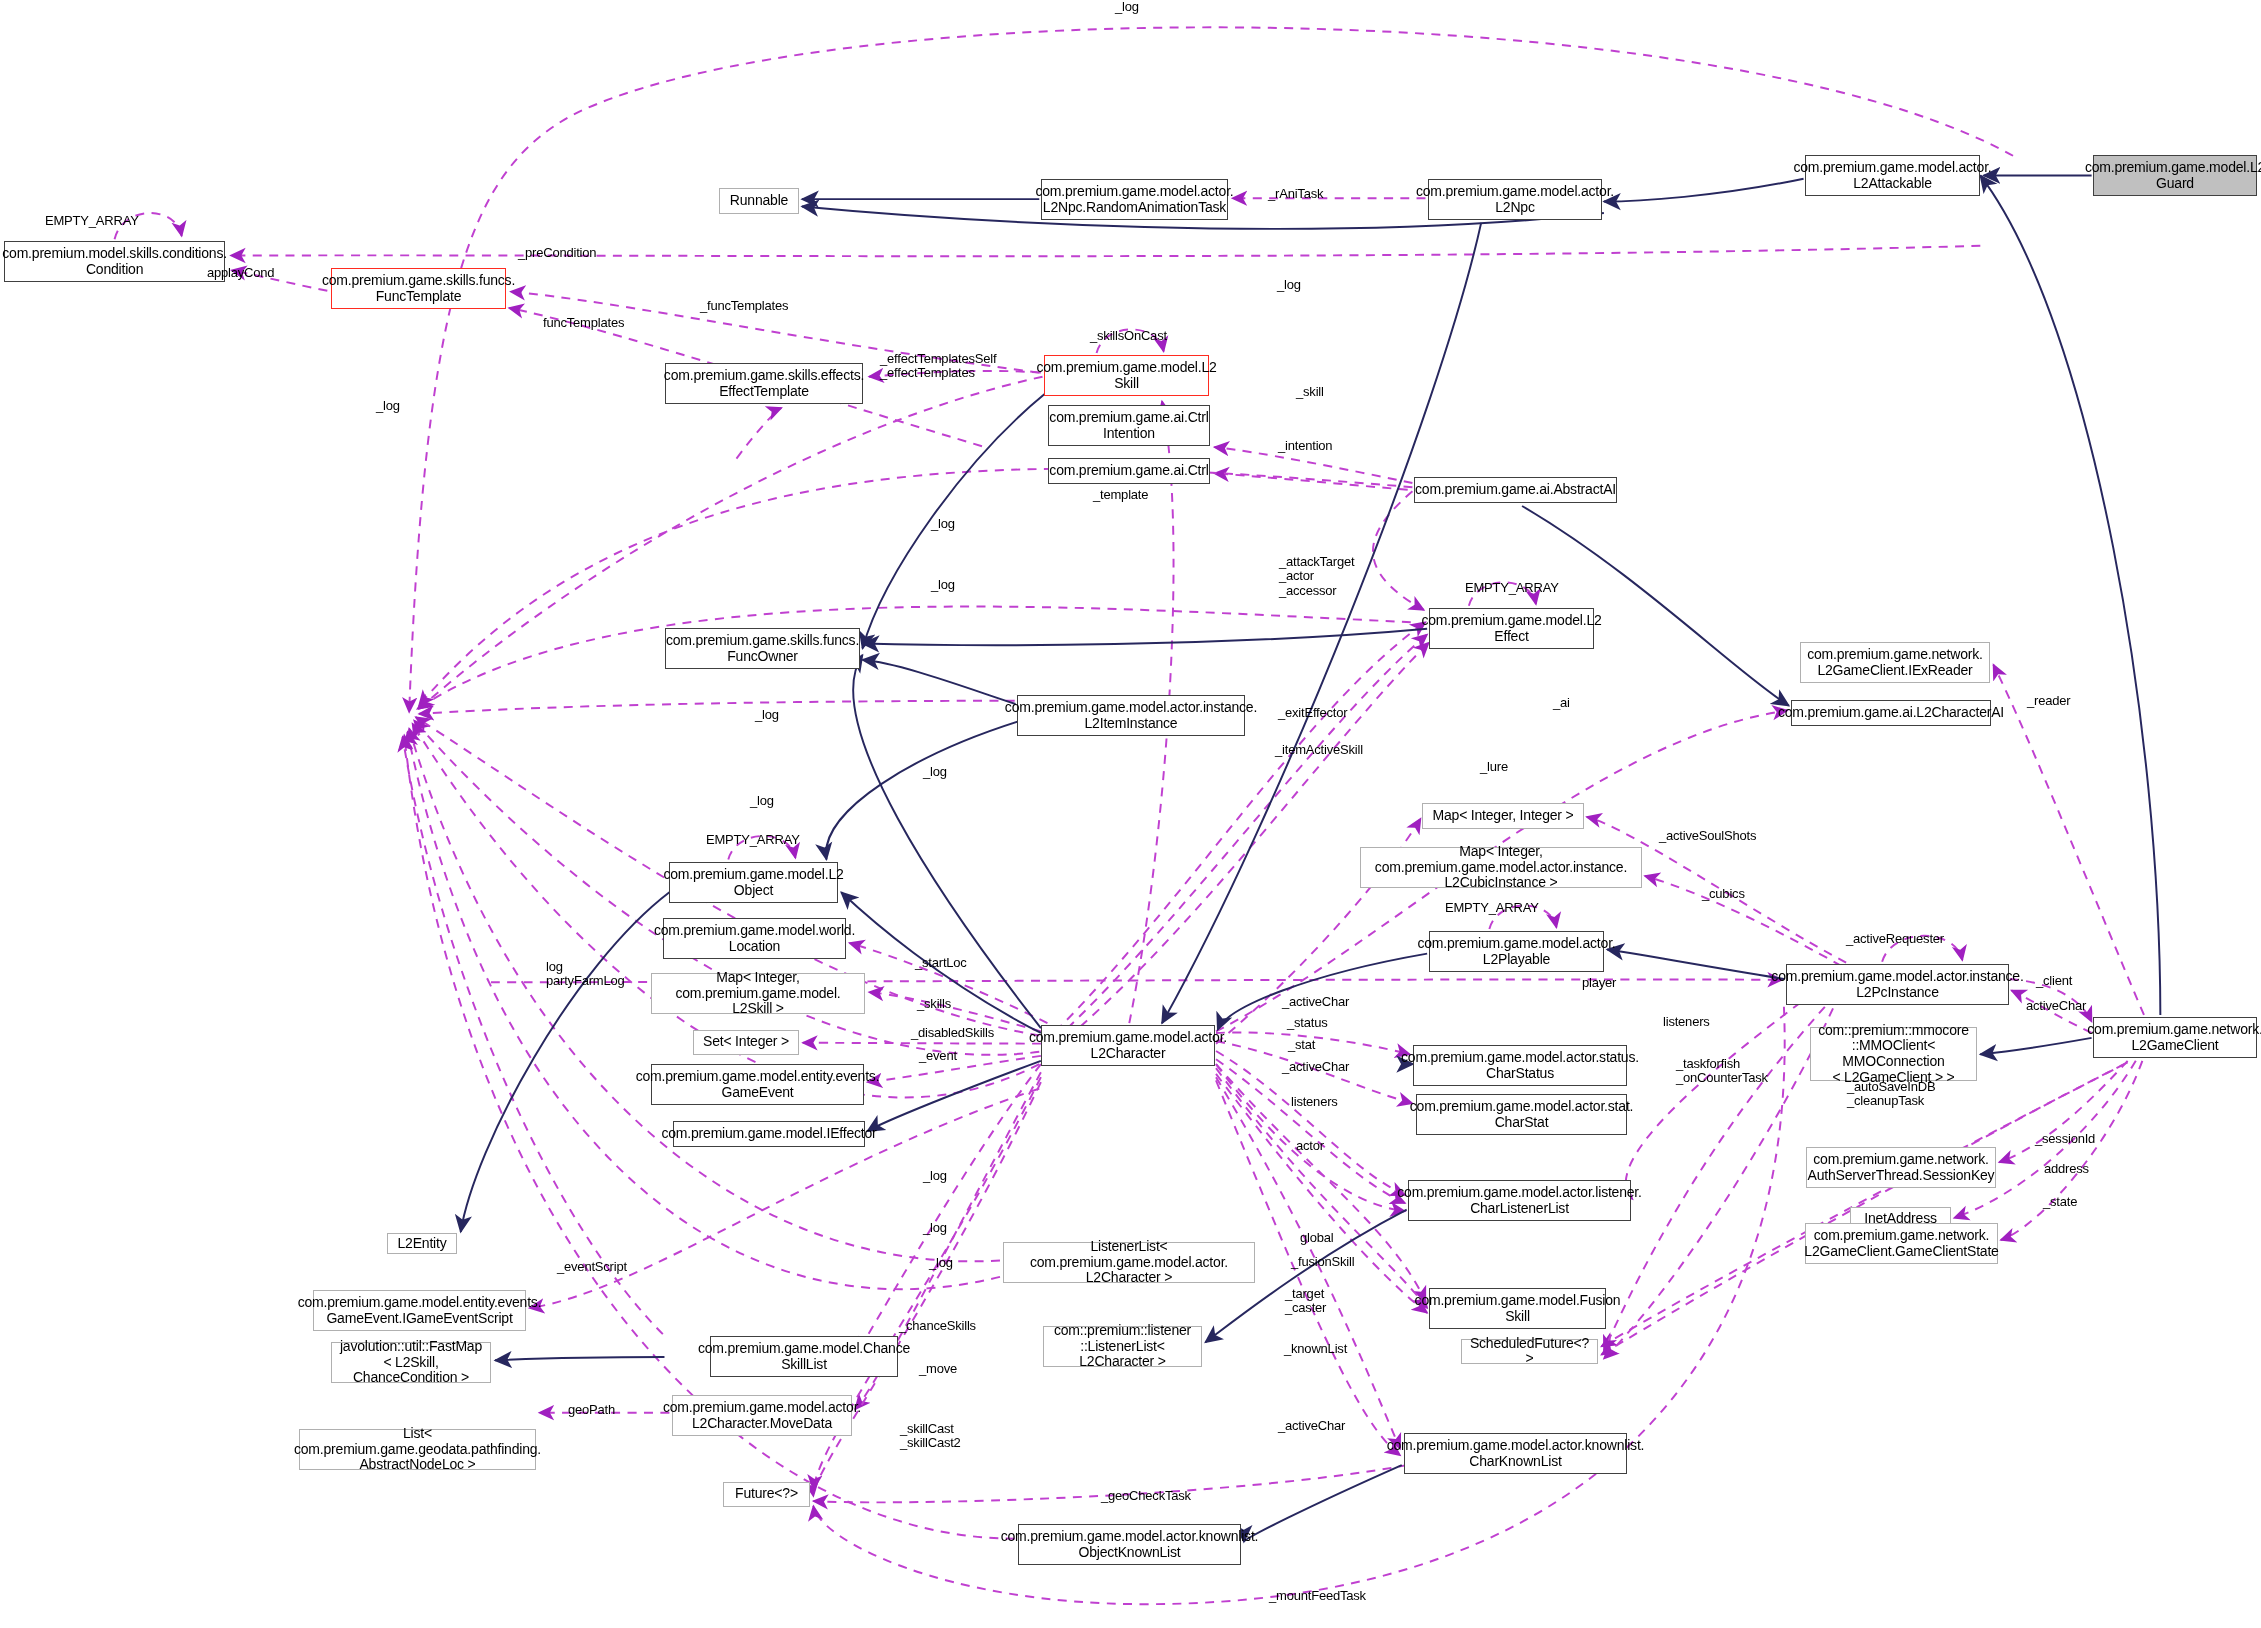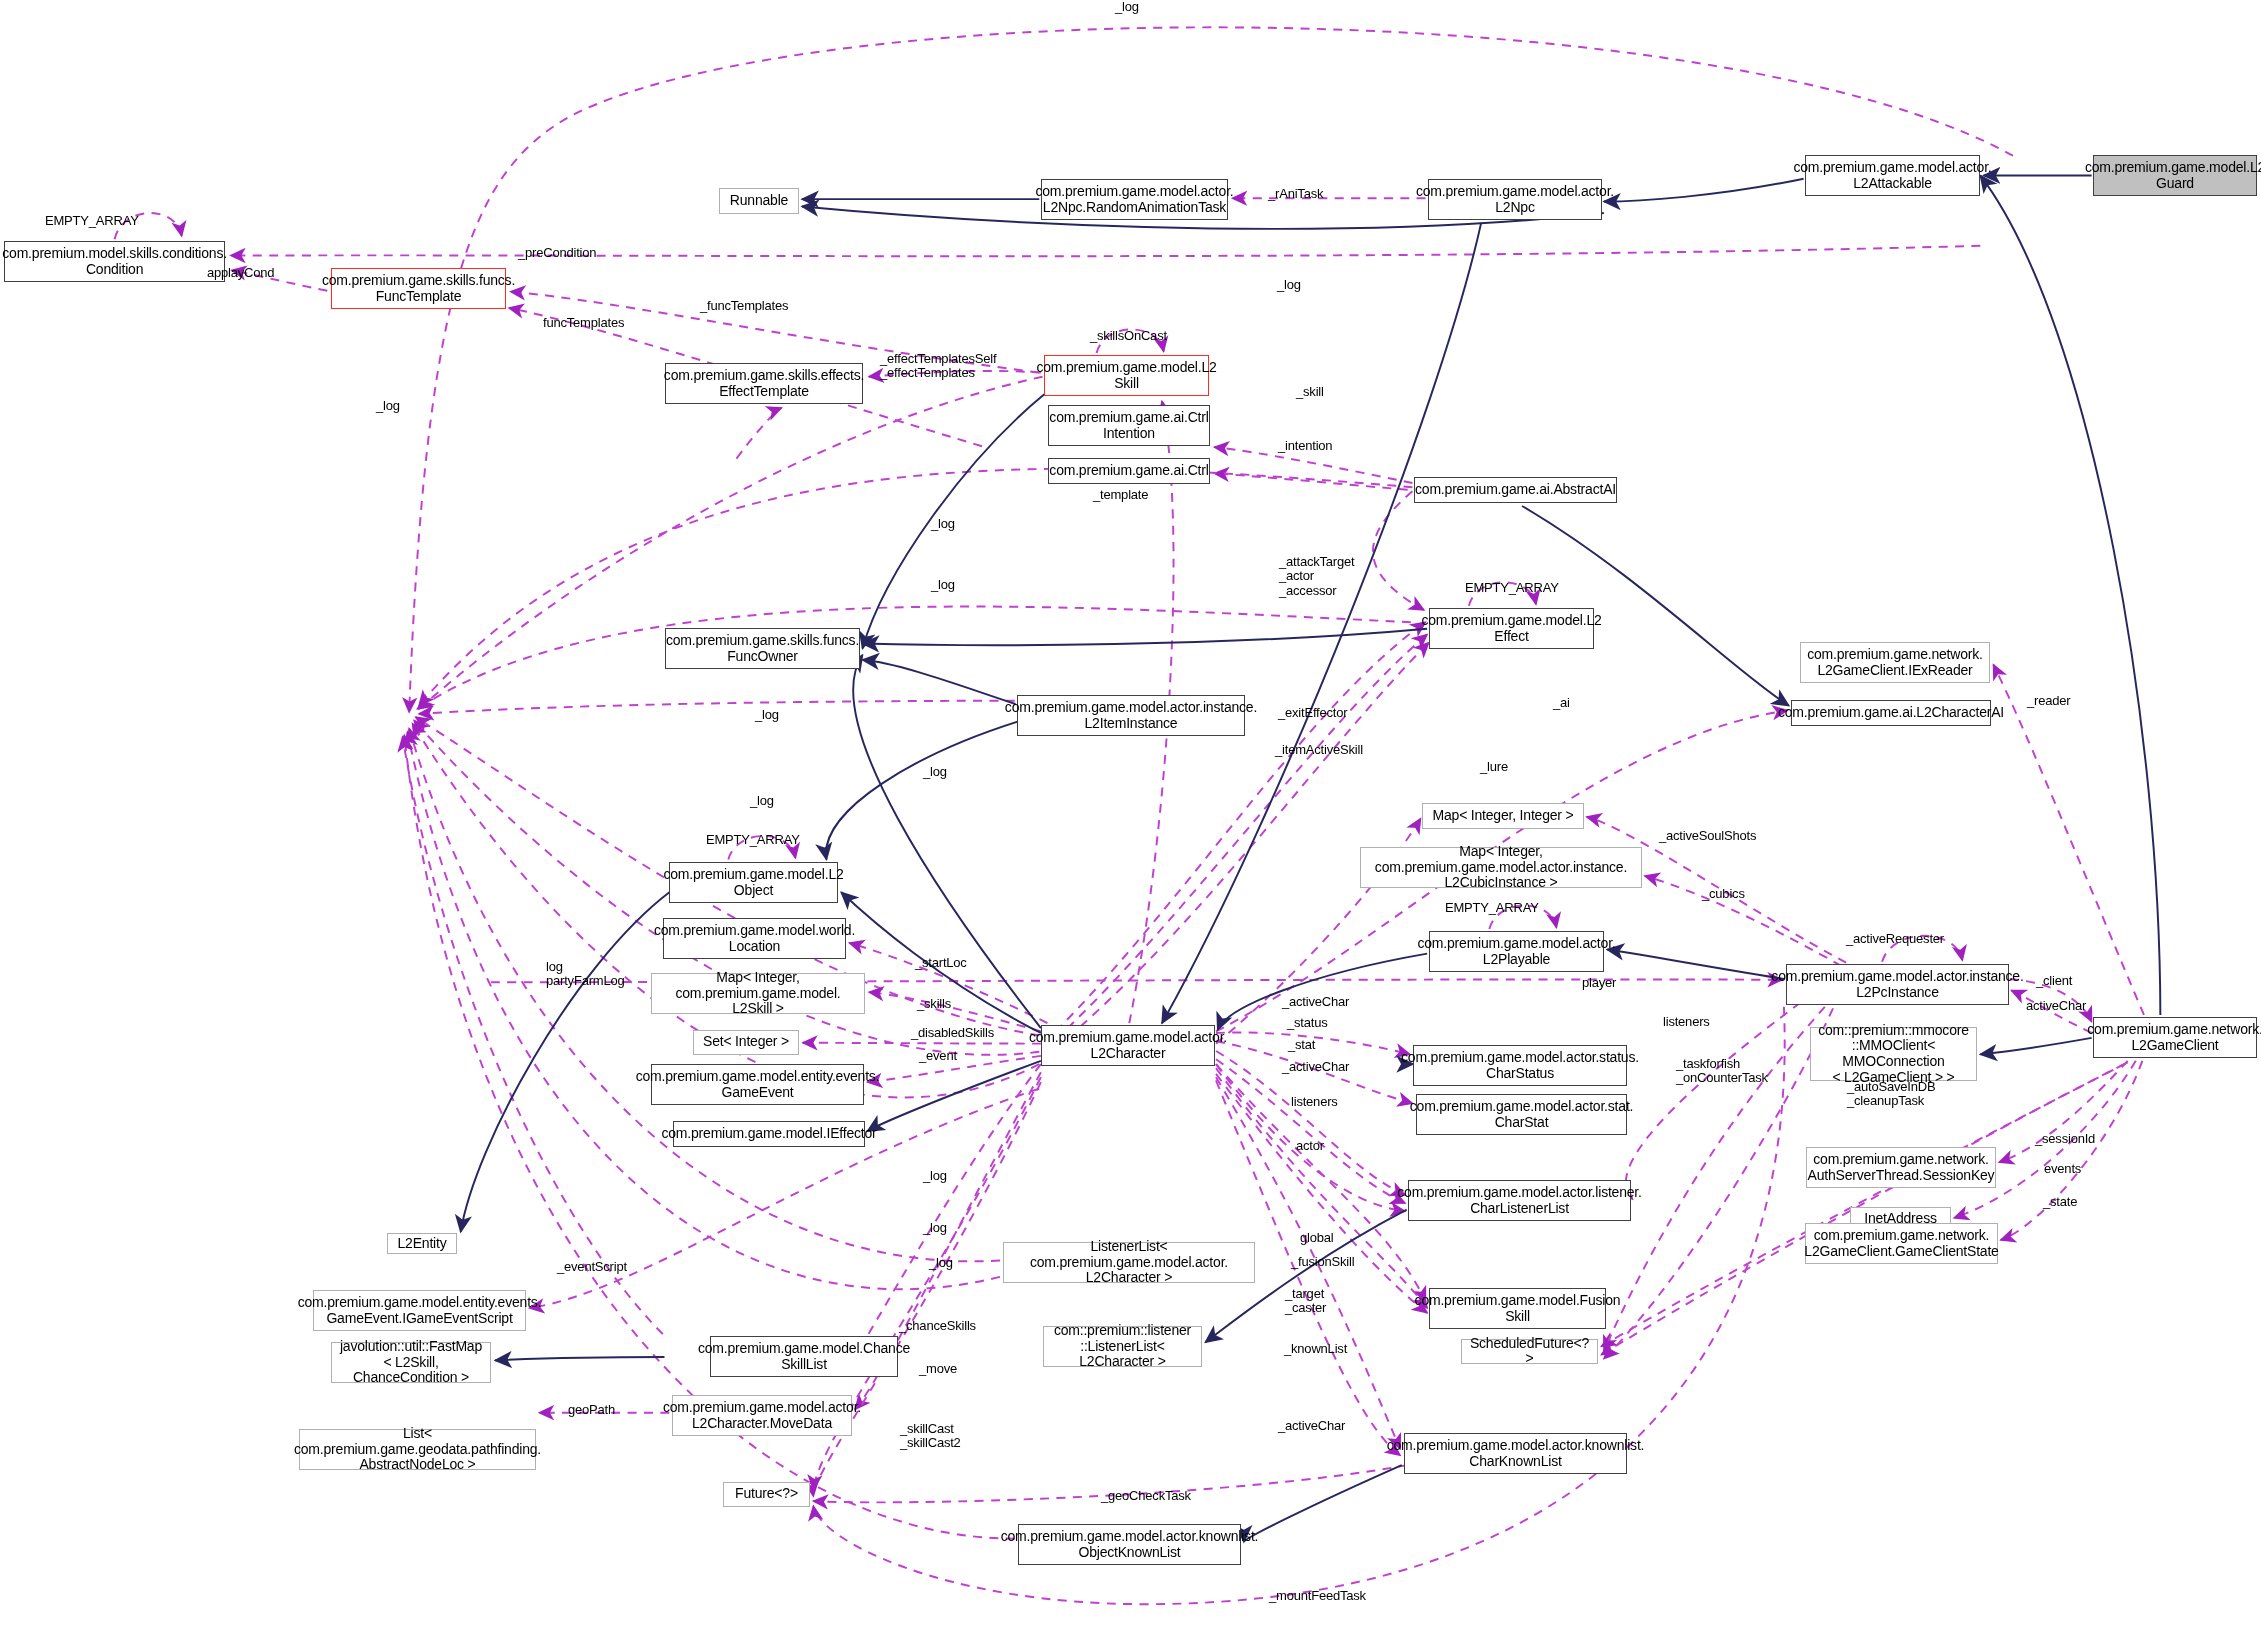--- a/index.html
+++ b/index.html
@@ -356,21 +356,21 @@
       <div class="elabel" style="left: 1288px; top: 1038px;">_stat</div>
       <div class="elabel" style="left: 1663px; top: 1015px;">listeners</div>
       <div class="elabel" style="left: 1282px; top: 1060px;">_activeChar</div>
       <div class="elabel" style="left: 1676px; top: 1057px;">_taskforfish
 _onCounterTask</div>
       <div class="elabel" style="left: 1291px; top: 1095px;">listeners</div>
       <div class="elabel" style="left: 1847px; top: 1080px;">_autoSaveInDB
 _cleanupTask</div>
       <div class="elabel" style="left: 1296px; top: 1139px;">actor</div>
       <div class="elabel" style="left: 2035px; top: 1132px;">_sessionId</div>
-      <div class="elabel" style="left: 2044px; top: 1162px;">events</div>
+      <div class="elabel" style="left: 2044px; top: 1162px;">address</div>
       <div class="elabel" style="left: 923px; top: 1169px;">_log</div>
       <div class="elabel" style="left: 2043px; top: 1195px;">_state</div>
       <div class="elabel" style="left: 923px; top: 1221px;">_log</div>
       <div class="elabel" style="left: 1300px; top: 1231px;">global</div>
       <div class="elabel" style="left: 929px; top: 1256px;">_log</div>
       <div class="elabel" style="left: 1291px; top: 1255px;">_fusionSkill</div>
       <div class="elabel" style="left: 557px; top: 1260px;">_eventScript</div>
       <div class="elabel" style="left: 899px; top: 1319px;">_chanceSkills</div>
       <div class="elabel" style="left: 1285px; top: 1287px;">_target
 _caster</div>

